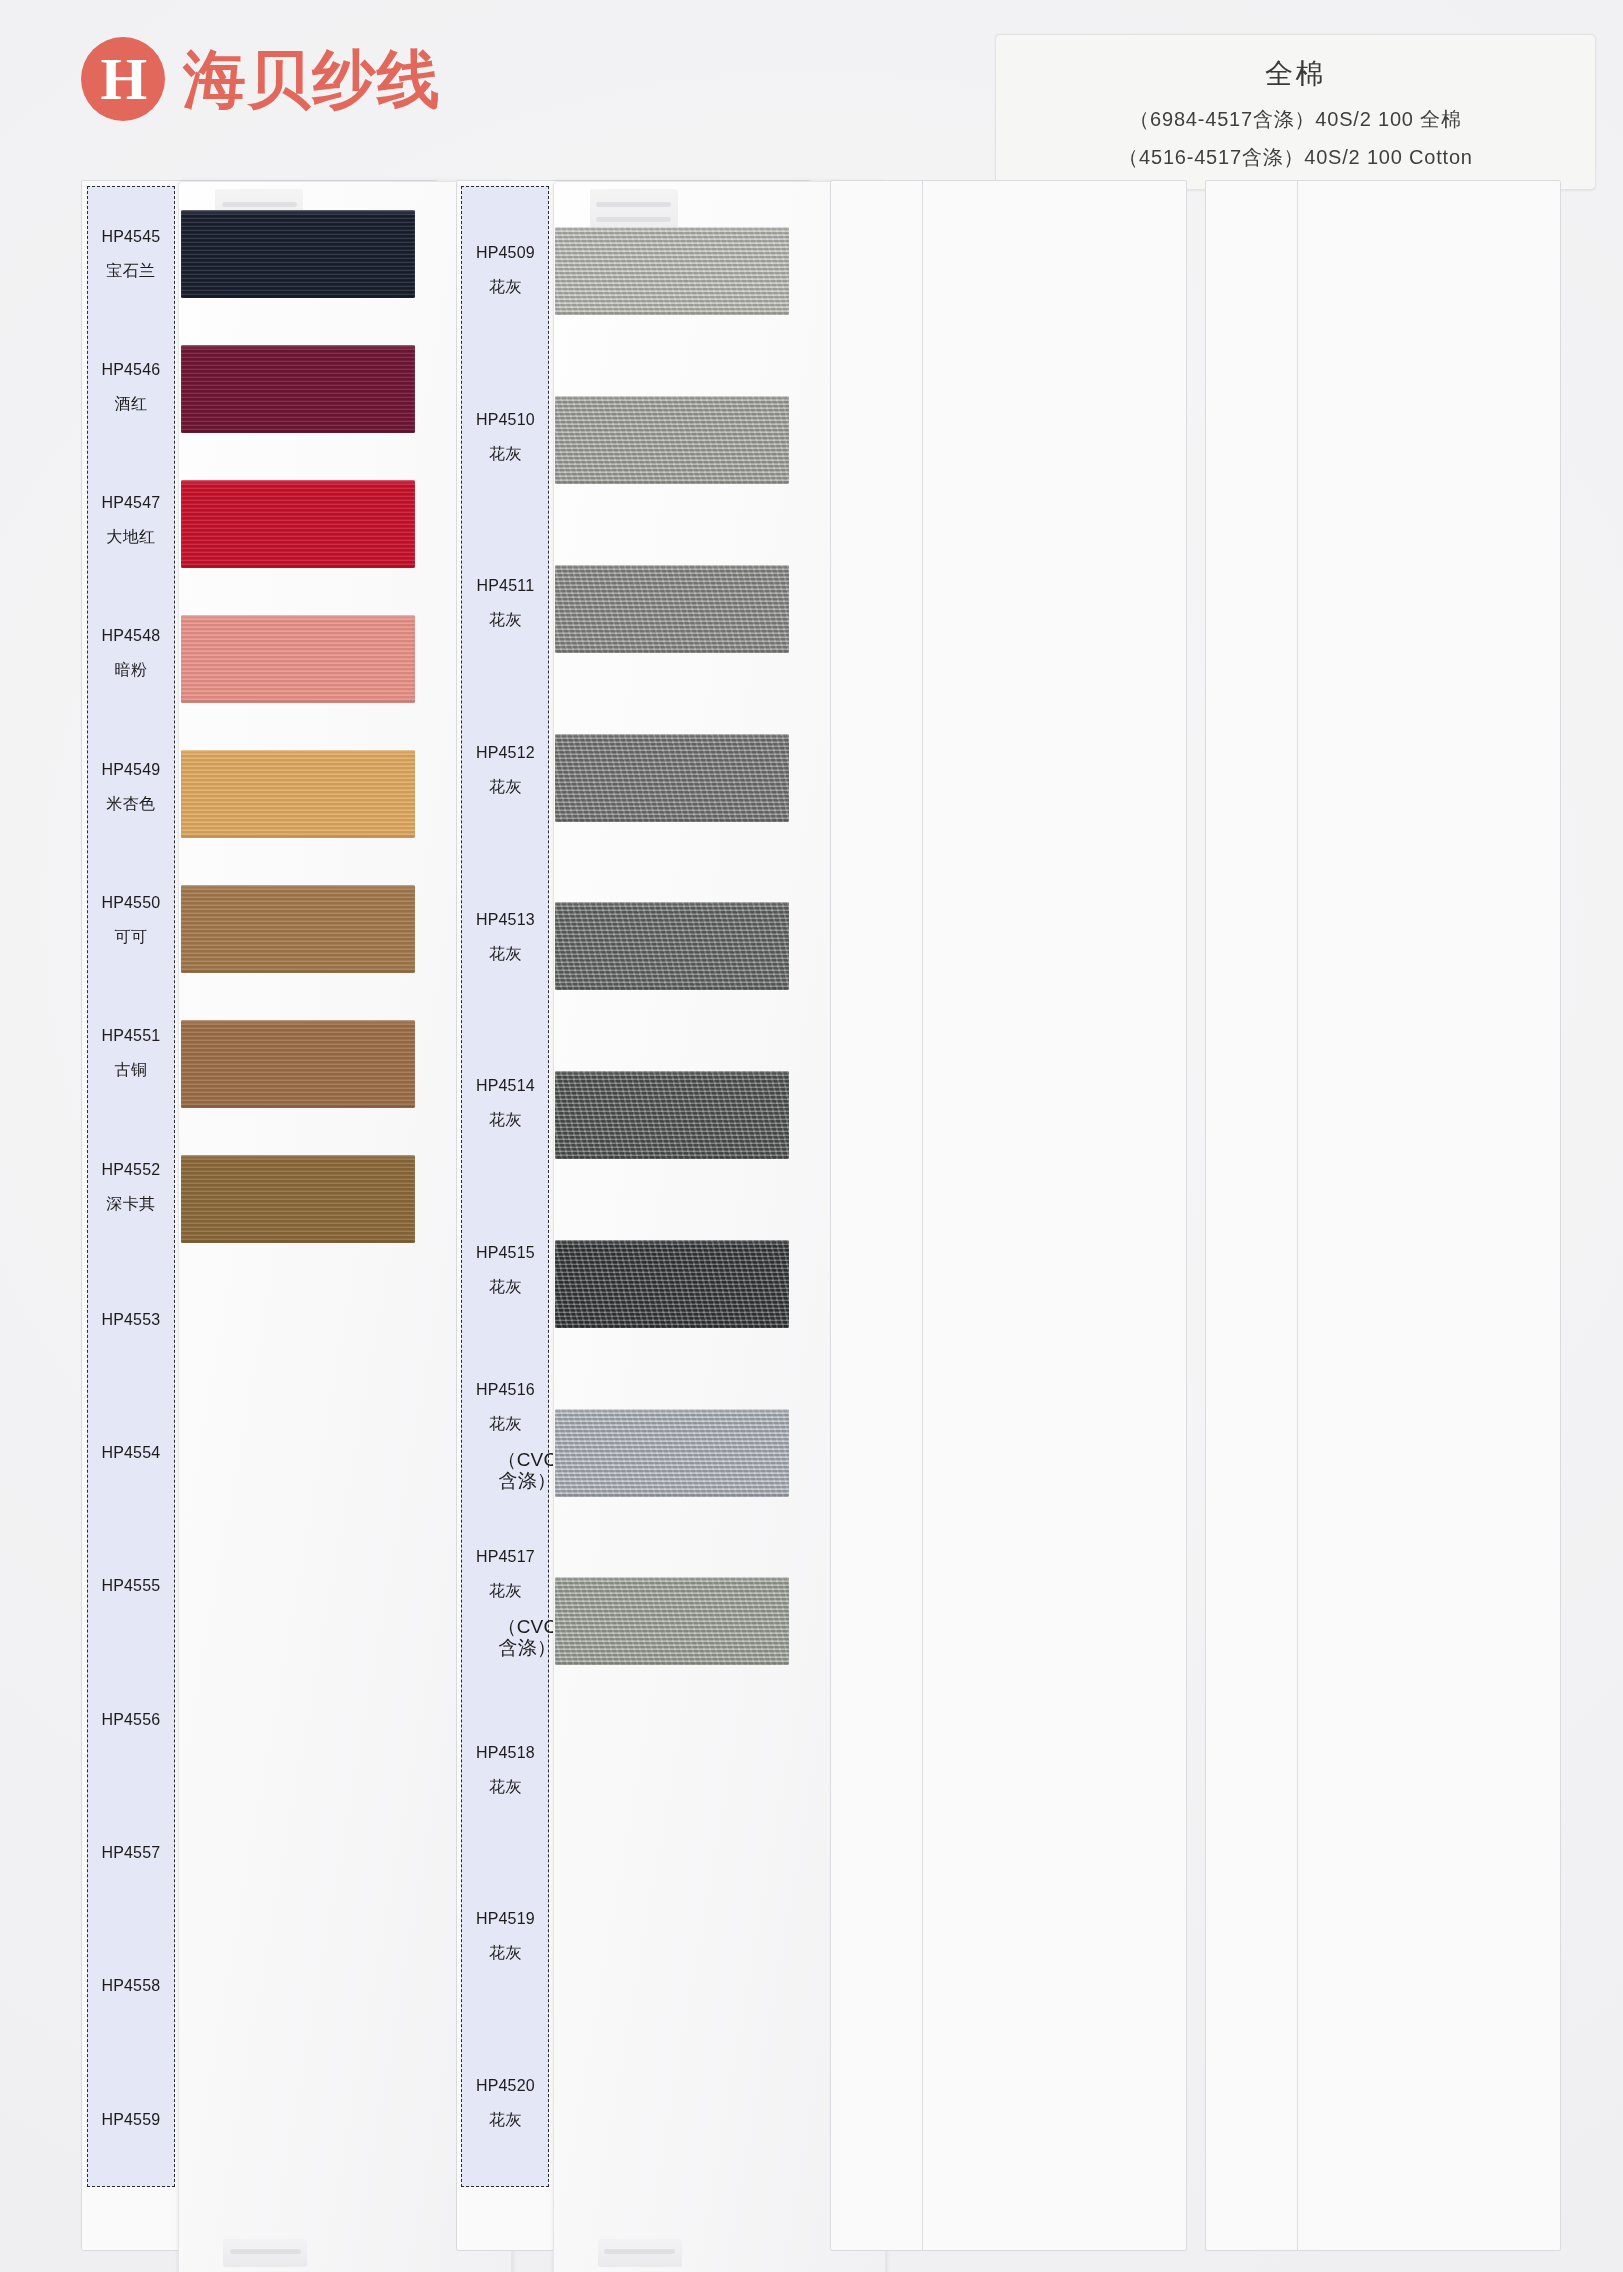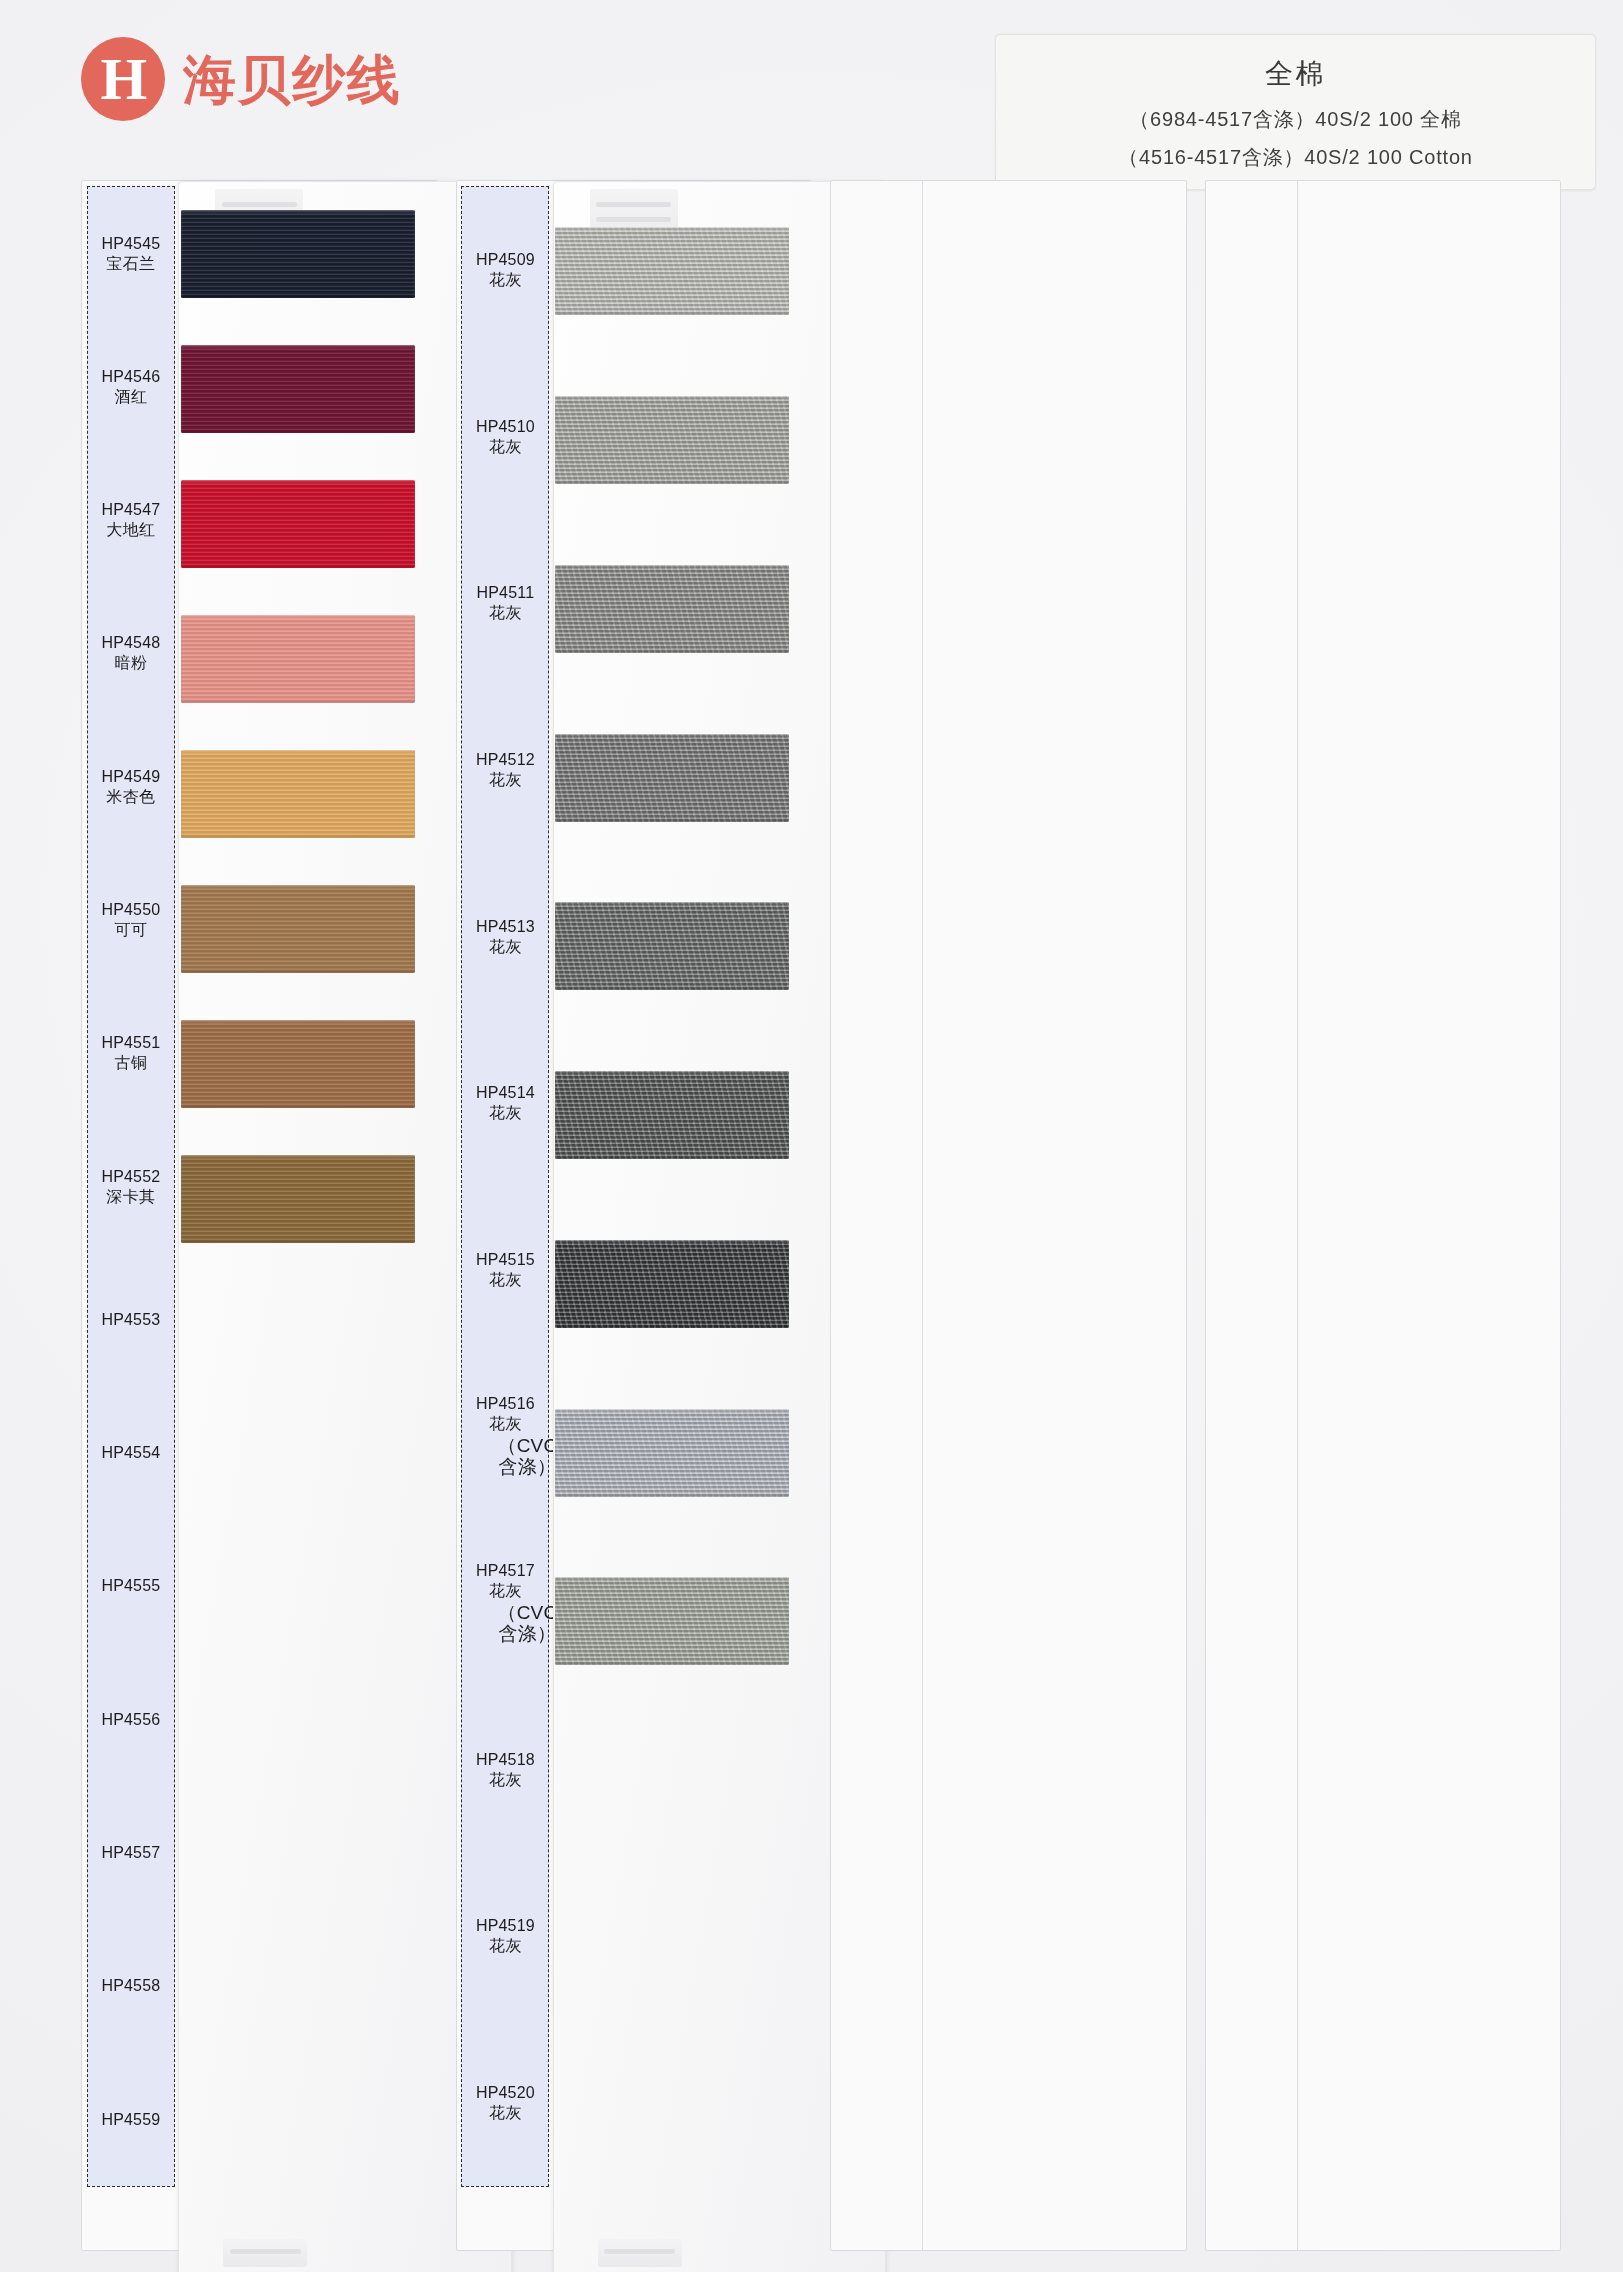--- a/index.html
+++ b/index.html
@@ -45,21 +45,21 @@
   #brand-mark span {
     color: #ffffff;
     font-size: 60px;
     font-weight: bold;
     line-height: 1;
     font-family: "Liberation Serif", "DejaVu Serif", serif;
     letter-spacing: -1.6px;
   }
   #brand-name {
     color: #e2685c;
-    font-size: 53px;
+    font-size: 63px;
     font-weight: bold;
     letter-spacing: 1.6px;
     line-height: 1;
     white-space: nowrap;
   }
 
   #spec-card {
     position: absolute;
     left: 995px;
     top: 34px;
@@ -122,21 +122,21 @@
     display: flex;
     flex-direction: column;
   }
 
   .label-cell {
     flex: 1 1 0;
     display: flex;
     flex-direction: column;
     align-items: center;
     justify-content: center;
-    gap: 2px;
+    gap: 16px;
     color: #1c1c1c;
     text-align: center;
     line-height: 1.12;
   }
   .label-code { font-size: 16px; letter-spacing: 0.2px; white-space: nowrap; }
   .label-name { font-size: 16px; letter-spacing: 0.4px; }
   .label-sub  { font-size: 19px; letter-spacing: 0.2px; margin-left: 44px; }
 
   
   .carrier {

